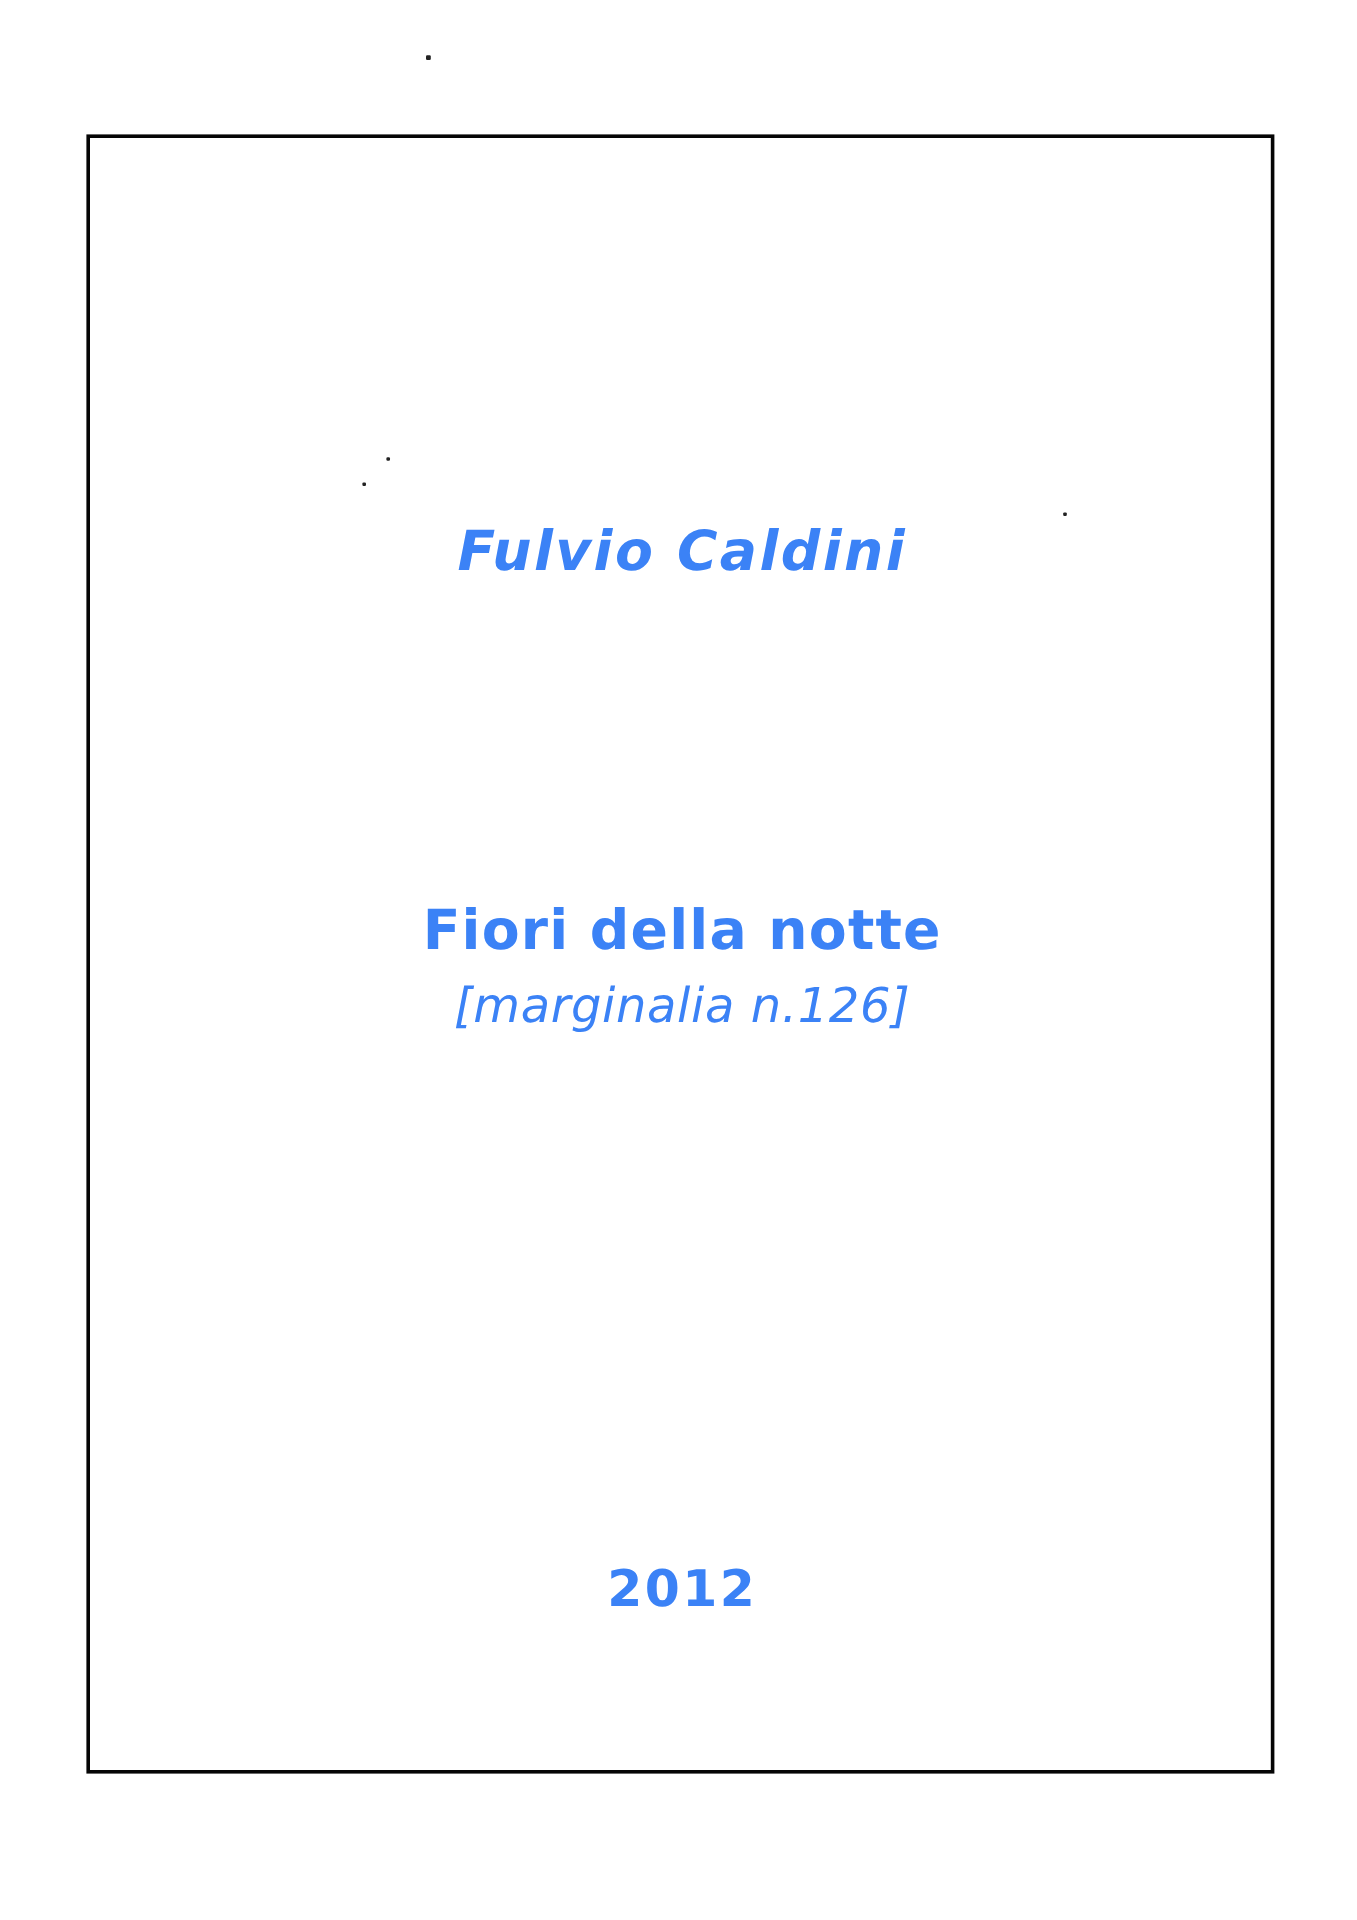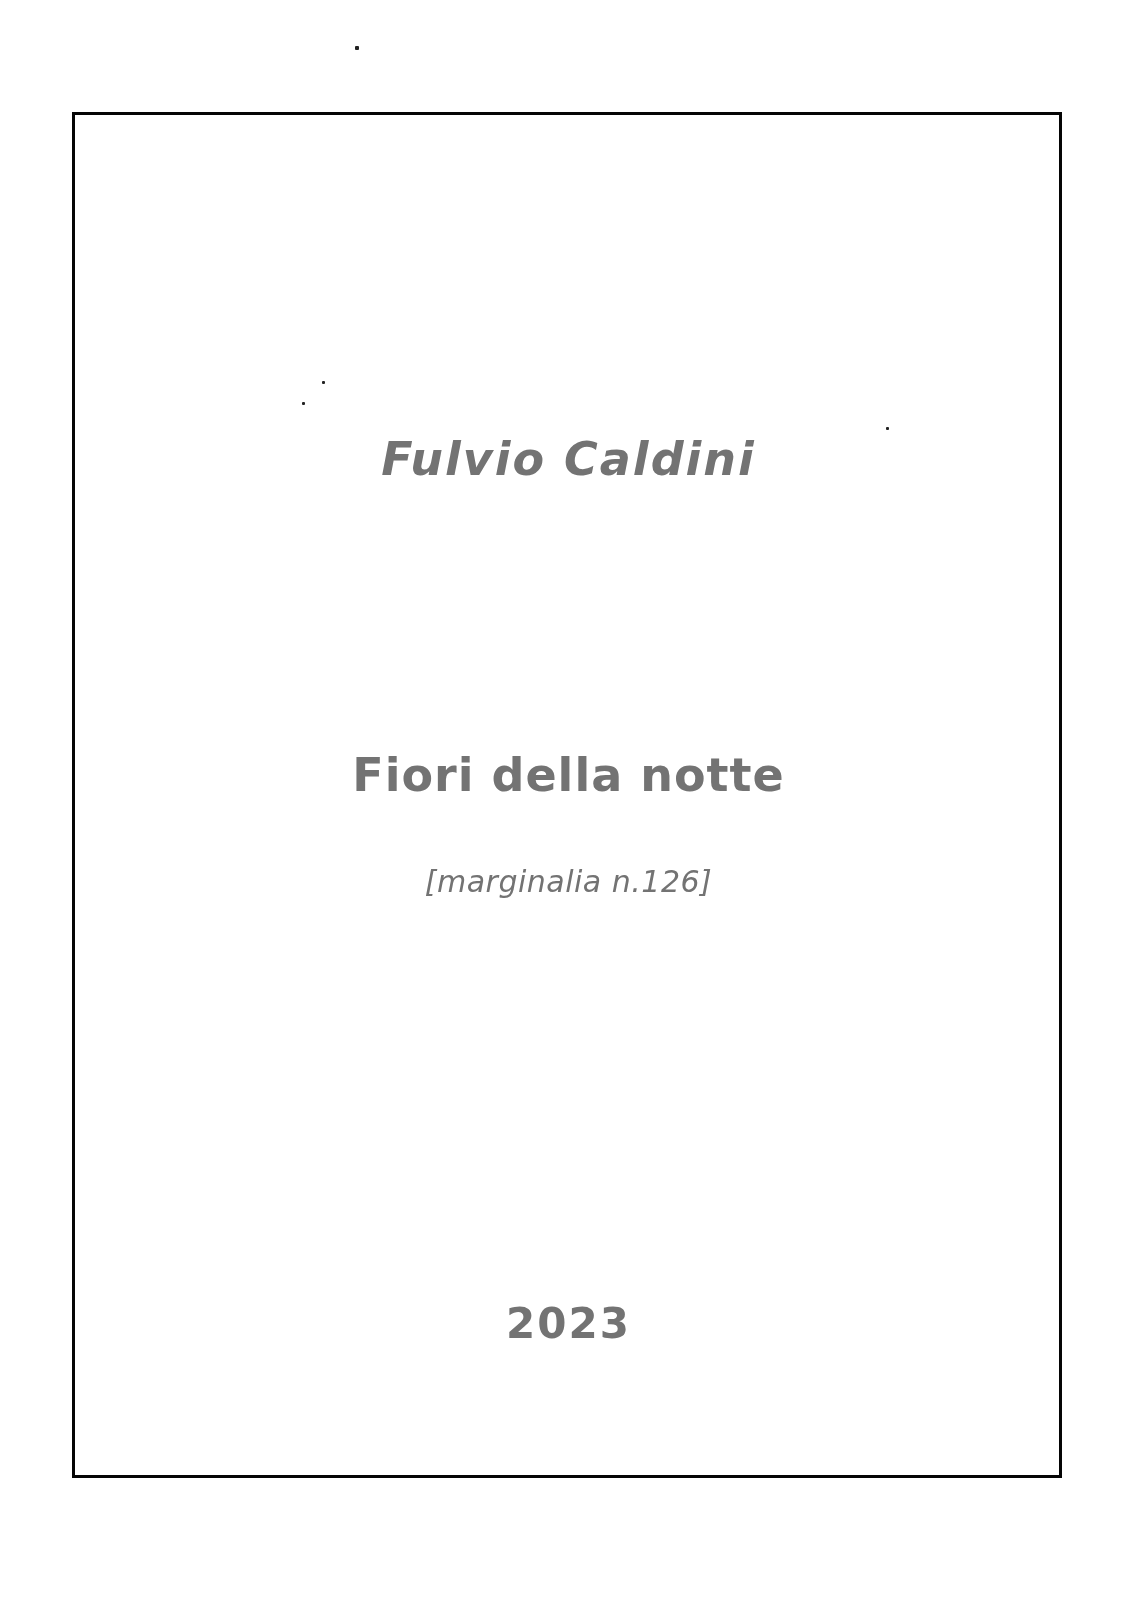--- a/index.html
+++ b/index.html
@@ -28,41 +28,40 @@
     background: #ffffff;
   }
   .line {
     position: absolute;
     left: 0;
     right: 0;
     padding-left: 3px; 
     text-align: center;
     line-height: 1;
     white-space: nowrap;
-    color: #737373;
+    color: #3b82f6;
   }
   .author {
     top: 321px;
     font-size: 46px;
     font-weight: bold;
     font-style: italic;
     letter-spacing: 2px;
   }
   .title {
     top: 637px;
     font-size: 46px;
     font-weight: bold;
     letter-spacing: 1px;
   }
   .subtitle {
     top: 704px;
-    font-size: 30px;
+    font-size: 40px;
     font-style: italic;
     letter-spacing: 0.5px;
-    margin-top: 48px;
   }
   .instrumentation {
     top: 905px;
     font-size: 33px;
     font-style: italic;
     letter-spacing: 0.5px;
   }
   .year {
     top: 1188px;
     font-size: 42px;
@@ -87,21 +86,21 @@
 
   <div class="frame">
 
     <div class="line author">Fulvio Caldini</div>
 
     <div class="line title">Fiori della notte</div>
 
     <div class="line subtitle">[marginalia n.126]</div>
 
 
-    <div class="line year">2023</div>
+    <div class="line year">2012</div>
 
   </div>
 
   <div class="speck speck-1"></div>
   <div class="speck speck-2"></div>
   <div class="speck speck-3"></div>
   <div class="speck speck-4"></div>
 
 </div>
 

